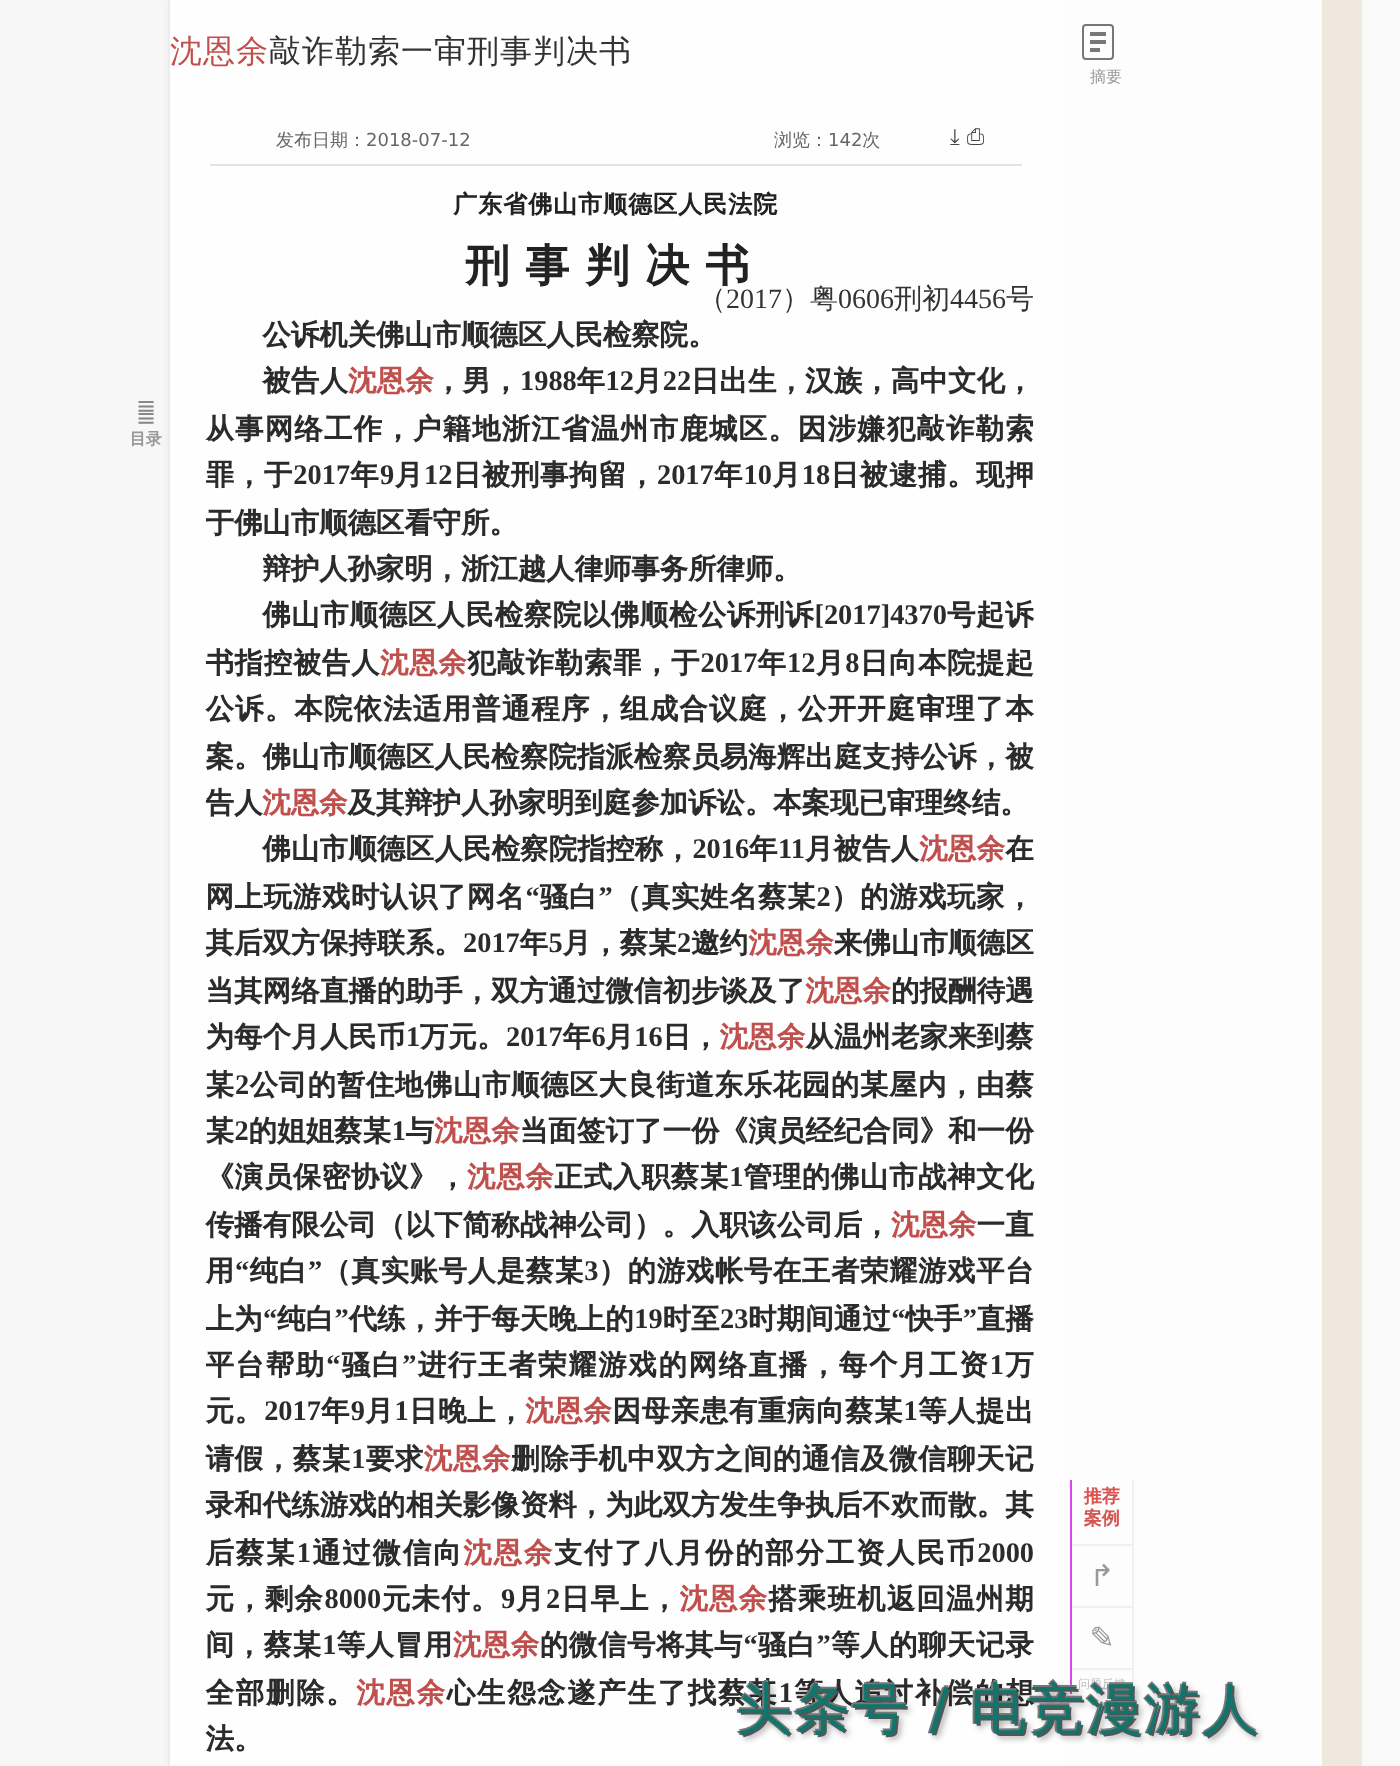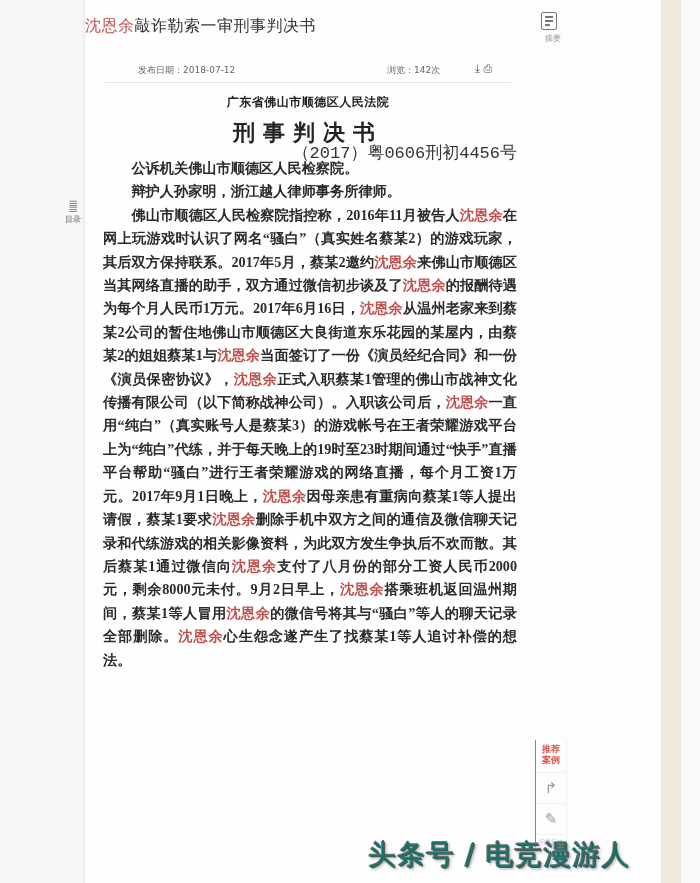--- a/index.html
+++ b/index.html
@@ -37,21 +37,21 @@
   .court-name {
     position:absolute; left:0; top:94px; width:446px; text-align:center;
     font-size:12px; font-weight:bold; color:#222; letter-spacing:0.5px;
   }
   .doc-kind {
     position:absolute; left:0; top:118px; width:446px; text-align:center;
     font-size:22px; font-weight:bold; color:#222; letter-spacing:8px;
   }
   .case-no {
     position:absolute; right:14px; top:141px;
-    font-family:Liberation Mono, monospace; font-size:17px; color:#333;
+    font-family:Liberation Serif, serif; font-size:14px; color:#333;
   }
   .body-text {
     position:absolute; left:18px; top:157px; width:414px;
     font-size:14.2px; line-height:23.4px; font-weight:bold; color:#2b2b2b;
     text-align:justify;
   }
   .body-text p { margin:0; text-indent:2em;font-family:Liberation Serif, serif; }
 
   .toc { position:absolute; left:58px; top:200px; width:30px; text-align:center; }
   .toc .lines { font-size:12px; color:#888; line-height:6px; }
@@ -104,21 +104,23 @@
     </span>
   </div>
   <div class="divider"></div>
 
   <div class="court-name">广东省佛山市顺德区人民法院</div>
   <div class="doc-kind">刑事判决书</div>
   <div class="case-no">（2017）粤0606刑初4456号</div>
 
   <div class="body-text" id="body-text">
       <p><span>公诉机关佛山市顺德区人民检察院。</span></p>
+      <p><span>被告人</span><span class="hl">沈恩余</span><span>，男，1988年12月22日出生，汉族，高中文化，从事网络工作，户籍地浙江省温州市鹿城区。因涉嫌犯敲诈勒索罪，于2017年9月12日被刑事拘留，2017年10月18日被逮捕。现押于佛山市顺德区看守所。</span></p>
       <p><span>辩护人孙家明，浙江越人律师事务所律师。</span></p>
+      <p><span>佛山市顺德区人民检察院以佛顺检公诉刑诉[2017]4370号起诉书指控被告人</span><span class="hl">沈恩余</span><span>犯敲诈勒索罪，于2017年12月8日向本院提起公诉。本院依法适用普通程序，组成合议庭，公开开庭审理了本案。佛山市顺德区人民检察院指派检察员易海辉出庭支持公诉，被告人</span><span class="hl">沈恩余</span><span>及其辩护人孙家明到庭参加诉讼。本案现已审理终结。</span></p>
       <p><span>佛山市顺德区人民检察院指控称，2016年11月被告人</span><span class="hl">沈恩余</span><span>在网上玩游戏时认识了网名“骚白”（真实姓名蔡某2）的游戏玩家，其后双方保持联系。2017年5月，蔡某2邀约</span><span class="hl">沈恩余</span><span>来佛山市顺德区当其网络直播的助手，双方通过微信初步谈及了</span><span class="hl">沈恩余</span><span>的报酬待遇为每个月人民币1万元。2017年6月16日，</span><span class="hl">沈恩余</span><span>从温州老家来到蔡某2公司的暂住地佛山市顺德区大良街道东乐花园的某屋内，由蔡某2的姐姐蔡某1与</span><span class="hl">沈恩余</span><span>当面签订了一份《演员经纪合同》和一份《演员保密协议》，</span><span class="hl">沈恩余</span><span>正式入职蔡某1管理的佛山市战神文化传播有限公司（以下简称战神公司）。入职该公司后，</span><span class="hl">沈恩余</span><span>一直用“纯白”（真实账号人是蔡某3）的游戏帐号在王者荣耀游戏平台上为“纯白”代练，并于每天晚上的19时至23时期间通过“快手”直播平台帮助“骚白”进行王者荣耀游戏的网络直播，每个月工资1万元。2017年9月1日晚上，</span><span class="hl">沈恩余</span><span>因母亲患有重病向蔡某1等人提出请假，蔡某1要求</span><span class="hl">沈恩余</span><span>删除手机中双方之间的通信及微信聊天记录和代练游戏的相关影像资料，为此双方发生争执后不欢而散。其后蔡某1通过微信向</span><span class="hl">沈恩余</span><span>支付了八月份的部分工资人民币2000元，剩余8000元未付。9月2日早上，</span><span class="hl">沈恩余</span><span>搭乘班机返回温州期间，蔡某1等人冒用</span><span class="hl">沈恩余</span><span>的微信号将其与“骚白”等人的聊天记录全部删除。</span><span class="hl">沈恩余</span><span>心生怨念遂产生了找蔡某1等人追讨补偿的想法。</span></p>
     </div>
 </div>
 
 <div class="right-panel"></div>
 
 <div class="summary-btn">
   <div class="box">
     <span style="top:3px;width:8px;"></span>
     <span style="top:7px;width:8px;"></span>

